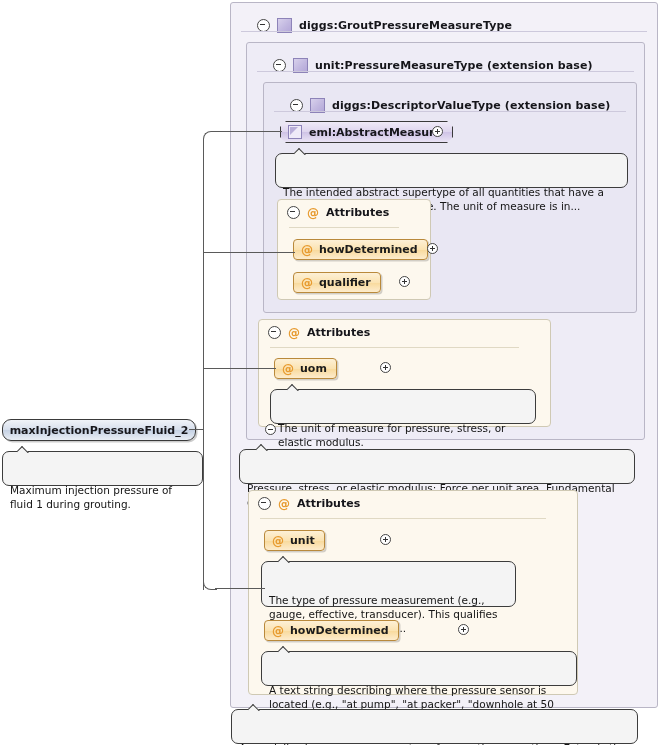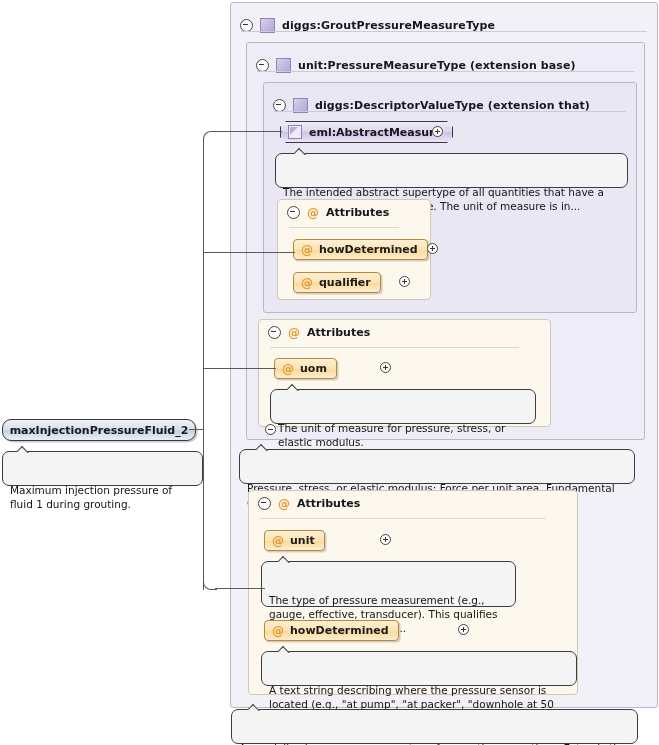--- a/index.html
+++ b/index.html
@@ -29,21 +29,21 @@
   .typebox.lvl2 { background: #eeecf6; }
   .typebox.lvl3 { background: #e9e7f3; }
 
   .typehead {
     position: absolute;
     left: 0; top: 0;
     height: 42px;
     display: flex;
     align-items: center;
     gap: 7px;
-    padding-left: 9px;
+    padding-left: 26px;
     white-space: nowrap;
   }
   .typehead .label {
     font-weight: bold;
     font-size: 11px;
     color: #15151a;
     letter-spacing: .1px;
   }
   .hsep {
     position: absolute;
@@ -241,21 +241,21 @@
       <span class="label">unit:PressureMeasureType (extension base)</span>
     </div>
     <div class="hsep" style="left:10px; top:28px; width:377px;"></div>
   </div>
 
   
   <div class="abs typebox lvl3" style="left:263px; top:82px; width:374px; height:231px;">
     <div class="typehead" style="top:1px;">
       <span class="circ"></span>
       <span class="ctsq"></span>
-      <span class="label">diggs:DescriptorValueType (extension that)</span>
+      <span class="label">diggs:DescriptorValueType (extension base)</span>
     </div>
     <div class="hsep" style="left:10px; top:28px; width:352px;"></div>
   </div>
 
   
   <div class="elempill" style="left:280px; top:121px;">
     <span class="abstri"></span>
     <span class="nm">eml:AbstractMeasure</span>
   </div>
   <span class="circ plus abs" style="left:432px; top:126px;"></span>

